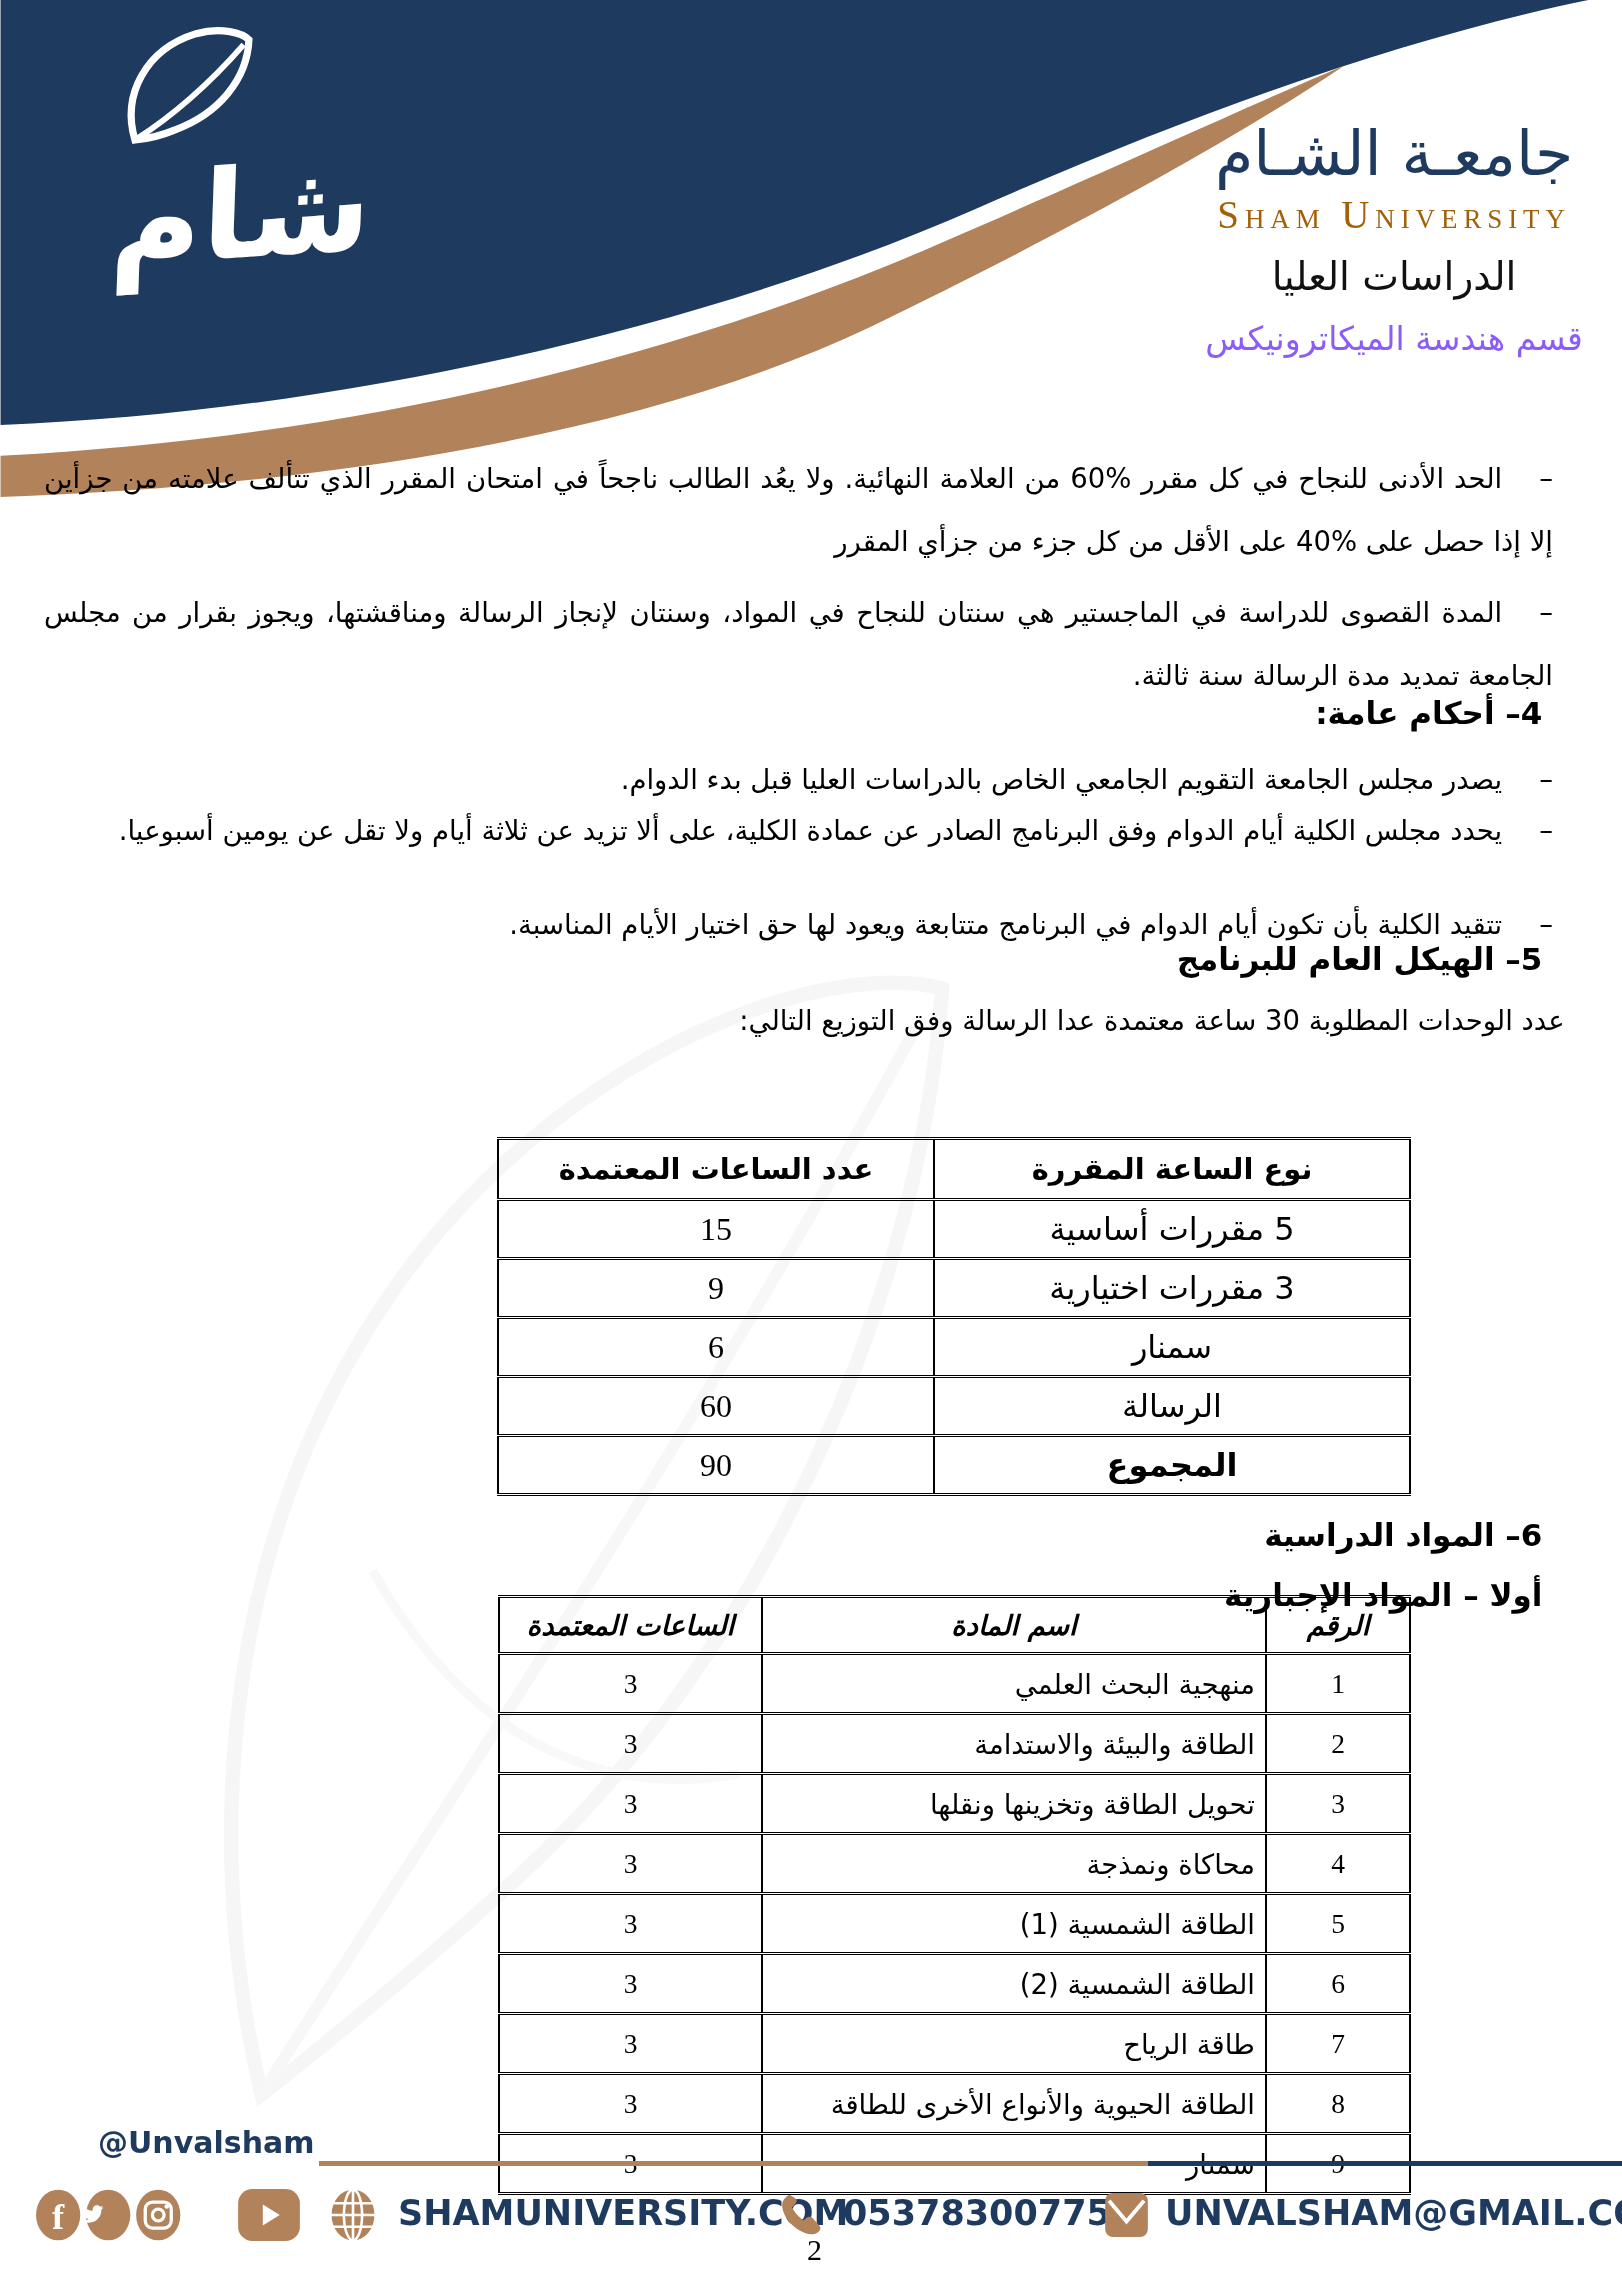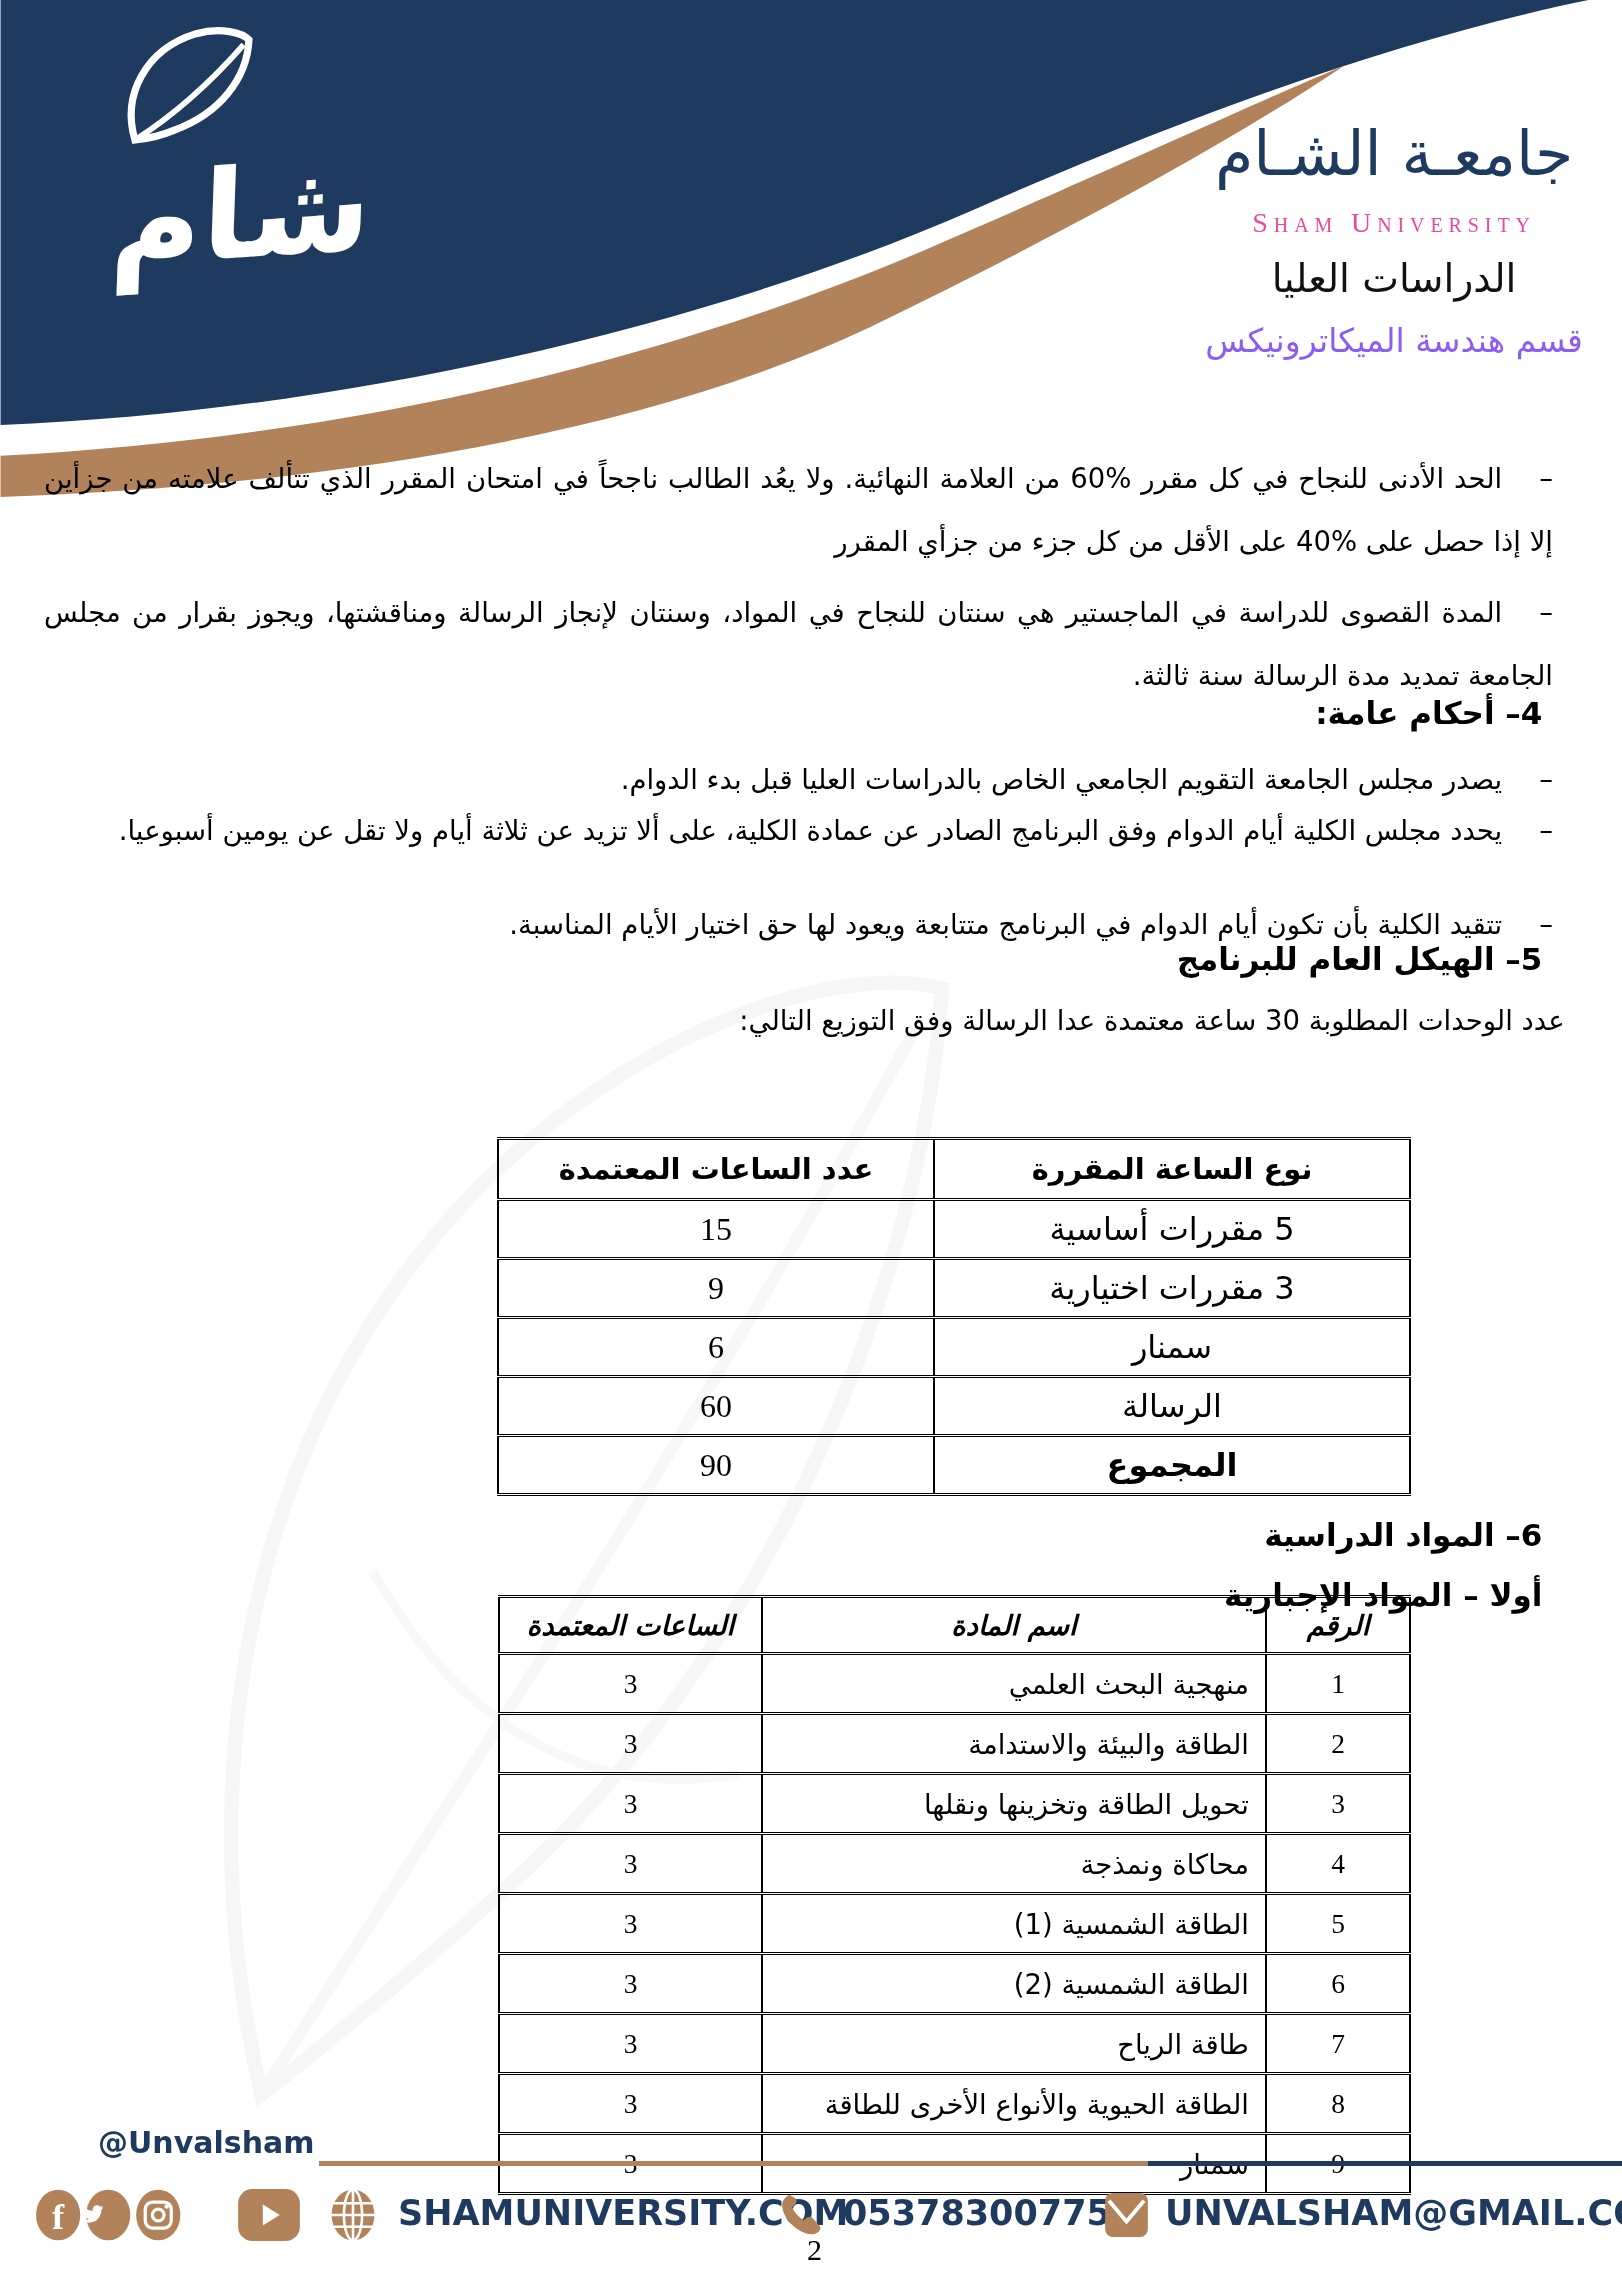--- a/index.html
+++ b/index.html
@@ -14,21 +14,21 @@
   .logo .cal{
     position:absolute;left:13px;top:111px;width:183px;text-align:center;
     font-size:124px;font-weight:bold;color:#fff;transform:skewX(-6deg) rotate(-4deg);
     font-family:"DejaVu Sans", sans-serif;line-height:1.4;
   }
   
   .hdr-text{position:absolute;right:16.4px;top:118px;width:425px;text-align:center;direction:rtl;}
   .uni-ar{font-size:62px;color:#1f3a5f;line-height:1.15;font-weight:500;}
   .uni-en{
     font-family:"Liberation Serif", serif;font-variant:small-caps;
-    font-size:28px;color:#ec4899;letter-spacing:5.9px;margin-top:18px;font-weight:500;
+    font-size:39px;color:#a16207;letter-spacing:5.9px;margin-top:3px;font-weight:500;
   }
   .dept{font-size:39px;color:#111;margin-top:14.4px;line-height:1.3;font-weight:500;}
   .dept2{font-size:33px;color:#8b5cf6;margin-top:17px;font-weight:500;}
   
   .wm{position:absolute;left:98px;top:753px;width:916px;height:1374px;opacity:.55;pointer-events:none;}
   
   .content{
     position:absolute;left:44px;top:0;width:1534px;height:2295px;
     direction:rtl;font-size:27.5px;color:#000;
   }
@@ -46,21 +46,21 @@
   .doc-table th,.doc-table td{
     border-left:2px solid #000;border-right:2px solid #000;
     border-top:3.3px double #000;border-bottom:3.3px double #000;
     text-align:center;vertical-align:middle;padding:0 9.2px;
   }
   .doc-table th{font-weight:bold;font-size:29px;}
   #t1 td{height:56px;font-size:32px;}
   #t1 th{height:58px;}
   #t2 td{height:57px;font-size:27.5px;}
   #t2 th{height:54px;font-size:27.5px;font-style:italic;}
-  #t2 td.name{text-align:right;padding-right:16px;white-space:nowrap;}
+  #t2 td.name{text-align:right;padding-right:10px;white-space:nowrap;}
   td.num{font-family:"Liberation Serif", serif;font-size:33px;}
   .boldcell{font-weight:bold;}
   
   .f-handle{position:absolute;left:98px;top:2125px;font-size:30px;font-weight:600;color:#1f3a5f;text-align:right;}
   .f-bar-brown{position:absolute;left:319px;top:2161px;width:829px;height:5.2px;background:#b2835a;}
   .f-bar-navy{position:absolute;left:1148px;top:2161px;width:474px;height:5.2px;background:#1f3a5f;}
   .f-ic{position:absolute;top:2189px;}
   .f-text{position:absolute;top:2193px;font-size:35px;font-weight:bold;color:#1f3a5f;letter-spacing:0px;white-space:nowrap;}
   .pagenum{position:absolute;left:795px;top:2233px;width:39px;text-align:center;font-size:30px;font-family:"Liberation Serif", serif;color:#000;}
 </style>

